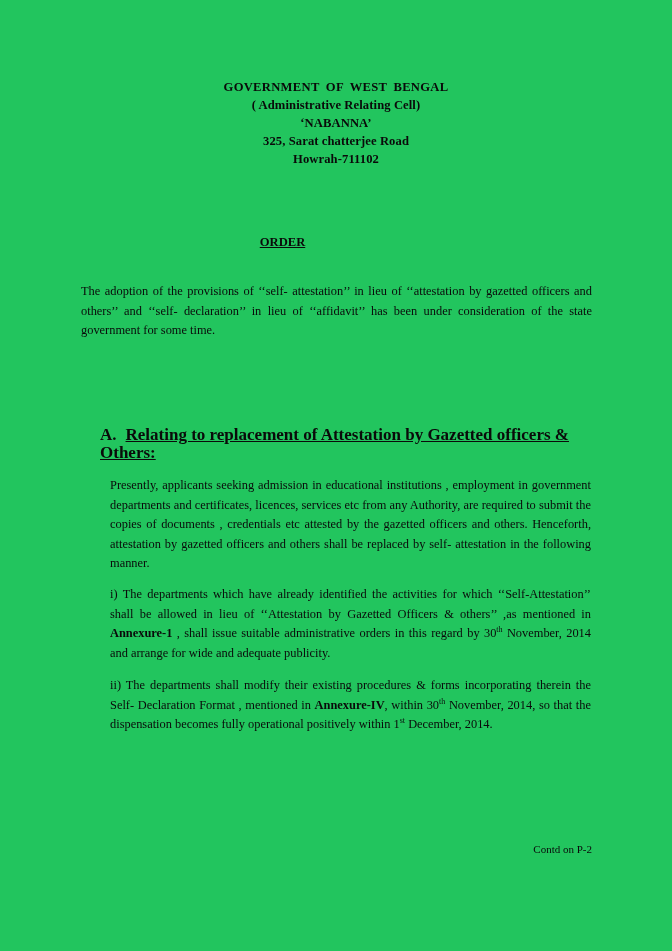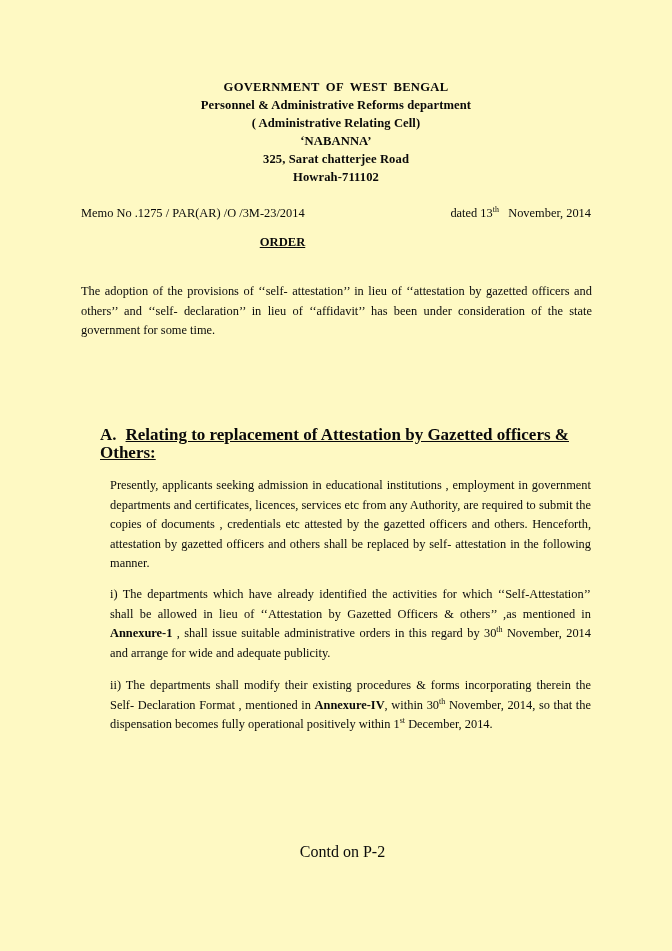--- a/index.html
+++ b/index.html
@@ -14,21 +14,21 @@
     font-family: "Liberation Serif", "DejaVu Serif", serif;
     color: #0a0a0a;
     overflow: hidden;
   }
 
   .page {
     position: absolute;
     left: 0; top: 0;
     width: 672px;
     height: 951px;
-    background: #fef9c3;
+    background: #22c55e;
   }
 
   
   .letterhead {
     position: absolute;
     left: 0;
     top: 78px;
     width: 672px;
     text-align: center;
   }
@@ -107,47 +107,42 @@
     left: 110px;
     width: 481px;
   }
   .para.b1 { top: 476px; }
   .para.b2 { top: 585px; }
   .para.b3 { top: 676px; }
 
   
   .footer {
     position: absolute;
-    left: 87px;
+    left: 81px;
     top: 843px;
     width: 511px;
-    text-align: center;
-    font-size: 16px;
+    text-align: right;
+    font-size: 11px;
   }
 
   b { font-weight: bold; }
 </style>
 </head>
 <body>
 
 <div class="page">
 
   <div class="letterhead">
     <div class="lh-line wide">GOVERNMENT  OF  WEST  BENGAL</div>
-    <div class="lh-line">Personnel &amp; Administrative Reforms department</div>
     <div class="lh-line">( Administrative Relating Cell)</div>
     <div class="lh-line">‘NABANNA’</div>
     <div class="lh-line">325, Sarat chatterjee Road</div>
     <div class="lh-line">Howrah-711102</div>
   </div>
 
-  <div class="memoline">
-    <span class="memo-no">Memo No .1275 / PAR(AR) /O /3M-23/2014</span>
-    <span class="memo-date"><span>dated 13</span><sup>th</sup><span>   November, 2014</span></span>
-  </div>
 
   <div class="order-head">
     <span>ORDER</span>
   </div>
 
   <div class="para p1">The adoption of the provisions of ‘‘self- attestation’’ in lieu of ‘‘attestation by gazetted officers and others’’ and   ‘‘self- declaration’’ in lieu of ‘‘affidavit’’ has been under consideration of the state government for some time.</div>
 
 
   <div class="sec-head">
     <span class="marker">A.</span><span class="title">Relating to  replacement of Attestation by Gazetted officers &amp; Others:</span>

